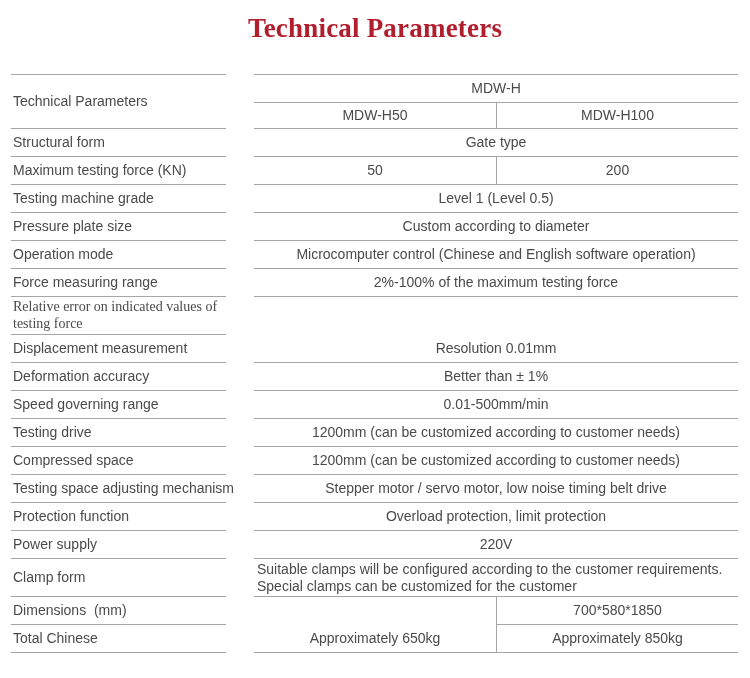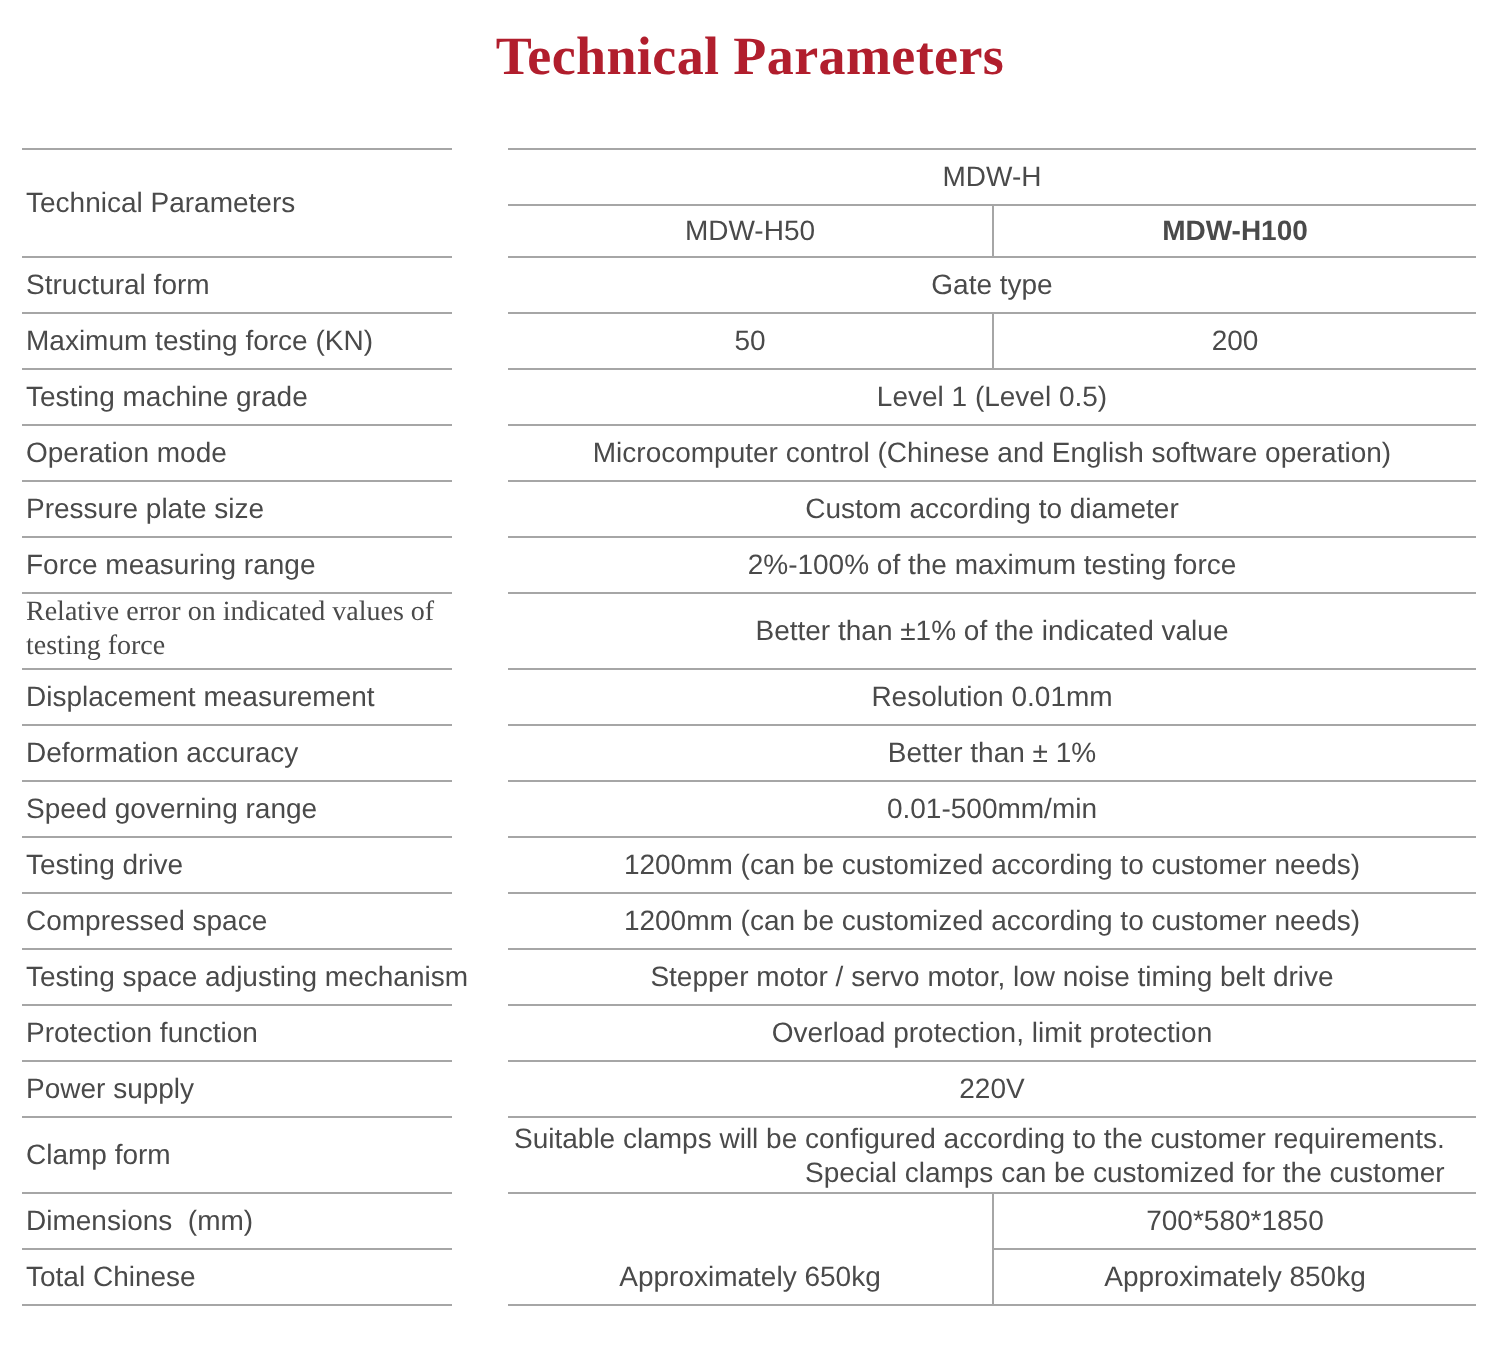--- a/index.html
+++ b/index.html
@@ -54,31 +54,31 @@
     text-align: center;
     padding: 2px 6px;
     border-bottom: 1.5px solid #a6a6a6;
     white-space: pre-line;
   }
   .value.full { grid-column: 3 / 5; }
   .value.a { grid-column: 3; }
   .value.b { grid-column: 4; border-left: 1.5px solid #a6a6a6; }
   .value.left {
     justify-content: flex-start;
-    text-align: right;
+    text-align: left;
     padding-left: 3px;
   }
   
   .row.header { grid-template-rows: 29px 26px; }
   .row.header .cell { min-height: 0; }
   .row.header .label { grid-row: 1 / 3; border-top: 1.5px solid #a6a6a6; }
   .row.header .gap { grid-row: 1 / 3; }
   .row.header .value.full { grid-row: 1; border-top: 1.5px solid #a6a6a6; }
   .row.header .value.a { grid-row: 2; }
-  .row.header .value.b { grid-row: 2; font-weight: bold; }
+  .row.header .value.b { grid-row: 2; }
 </style>
 </head>
 <body>
 
 <div class="title">Technical Parameters</div>
 
 <div class="spec-table">
 
   <div class="row header">
     <div class="cell label">Technical Parameters</div>
@@ -99,38 +99,37 @@
         <div class="gap"></div>
         <div class="cell value a">50</div>
         <div class="cell value b">200</div>
       </div>
       <div class="row">
         <div class="cell label">Testing machine grade</div>
         <div class="gap"></div>
         <div class="cell value full">Level 1 (Level 0.5)</div>
       </div>
       <div class="row">
+        <div class="cell label">Pressure plate size</div>
+        <div class="gap"></div>
+        <div class="cell value full">Custom according to diameter</div>
+      </div>
+      <div class="row">
         <div class="cell label">Operation mode</div>
         <div class="gap"></div>
         <div class="cell value full">Microcomputer control (Chinese and English software operation)</div>
-      </div>
-      <div class="row">
-        <div class="cell label">Pressure plate size</div>
-        <div class="gap"></div>
-        <div class="cell value full">Custom according to diameter</div>
       </div>
       <div class="row">
         <div class="cell label">Force measuring range</div>
         <div class="gap"></div>
         <div class="cell value full">2%-100% of the maximum testing force</div>
       </div>
       <div class="row">
         <div class="cell label wrap">Relative error on indicated values of testing force</div>
         <div class="gap"></div>
-        <div class="cell value full">Better than ±1% of the indicated value</div>
       </div>
       <div class="row">
         <div class="cell label">Displacement measurement</div>
         <div class="gap"></div>
         <div class="cell value full">Resolution 0.01mm</div>
       </div>
       <div class="row">
         <div class="cell label">Deformation accuracy</div>
         <div class="gap"></div>
         <div class="cell value full">Better than ± 1%</div>

